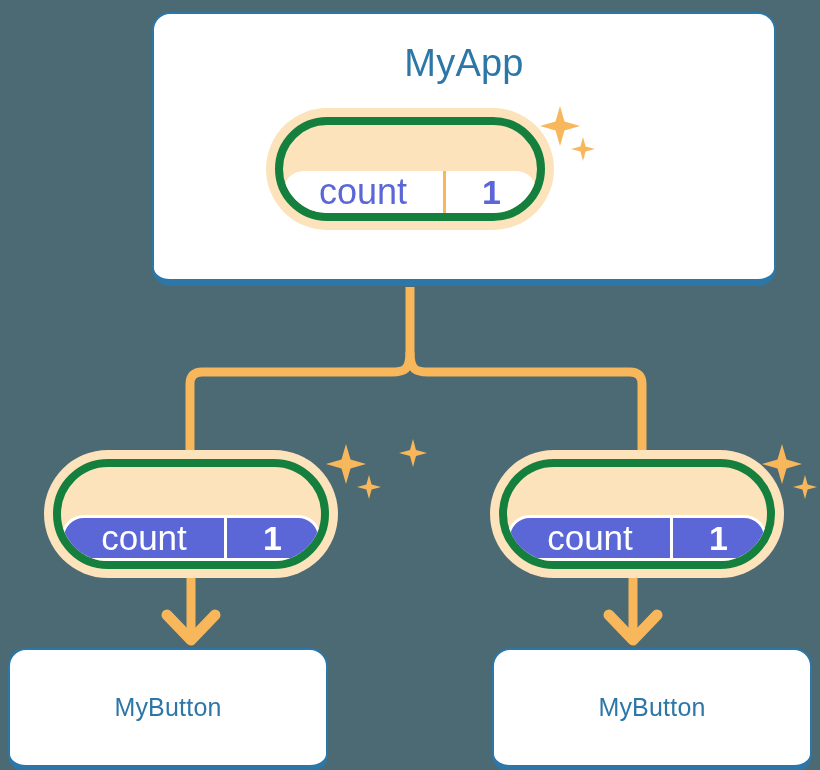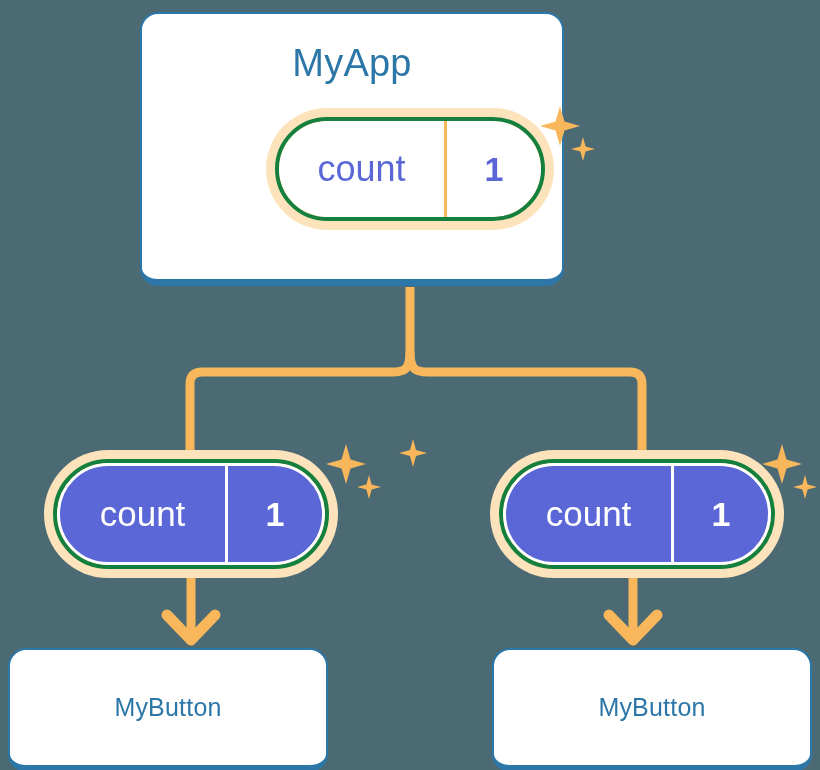--- a/index.html
+++ b/index.html
@@ -46,23 +46,23 @@
   }
   .comp-title {
     color: #2d77a8;
     font-size: 38px;
     font-weight: 400;
     letter-spacing: 0.2px;
     line-height: 1;
   }
 
   #card-myapp {
-    left: 140px;
+    left: 152px;
     top: 12px;
-    width: 424px;
+    width: 624px;
     height: 274px;
   }
   #card-myapp .comp-title {
     margin-top: 30px;
   }
 
   #card-btn-left {
     left: 8px;
     top: 648px;
     width: 320px;
@@ -84,23 +84,24 @@
     box-sizing: border-box;
     border-radius: 999px;
     background: #fce3bb;           
     padding: 9px;
     display: flex;
   }
   .pill-ring {
     flex: 1;
     box-sizing: border-box;
     border-radius: 999px;
-    border: 4px solid #15803d;     
+    border: 8px solid #15803d;     
     display: flex;
     overflow: hidden;
+    align-items: flex-end;
   }
   .pill-body {
     flex: 1;
     box-sizing: border-box;
     border-radius: 999px;
     display: flex;
     align-items: stretch;
     background: #ffffff;
   }
   .pill-key, .pill-val {

